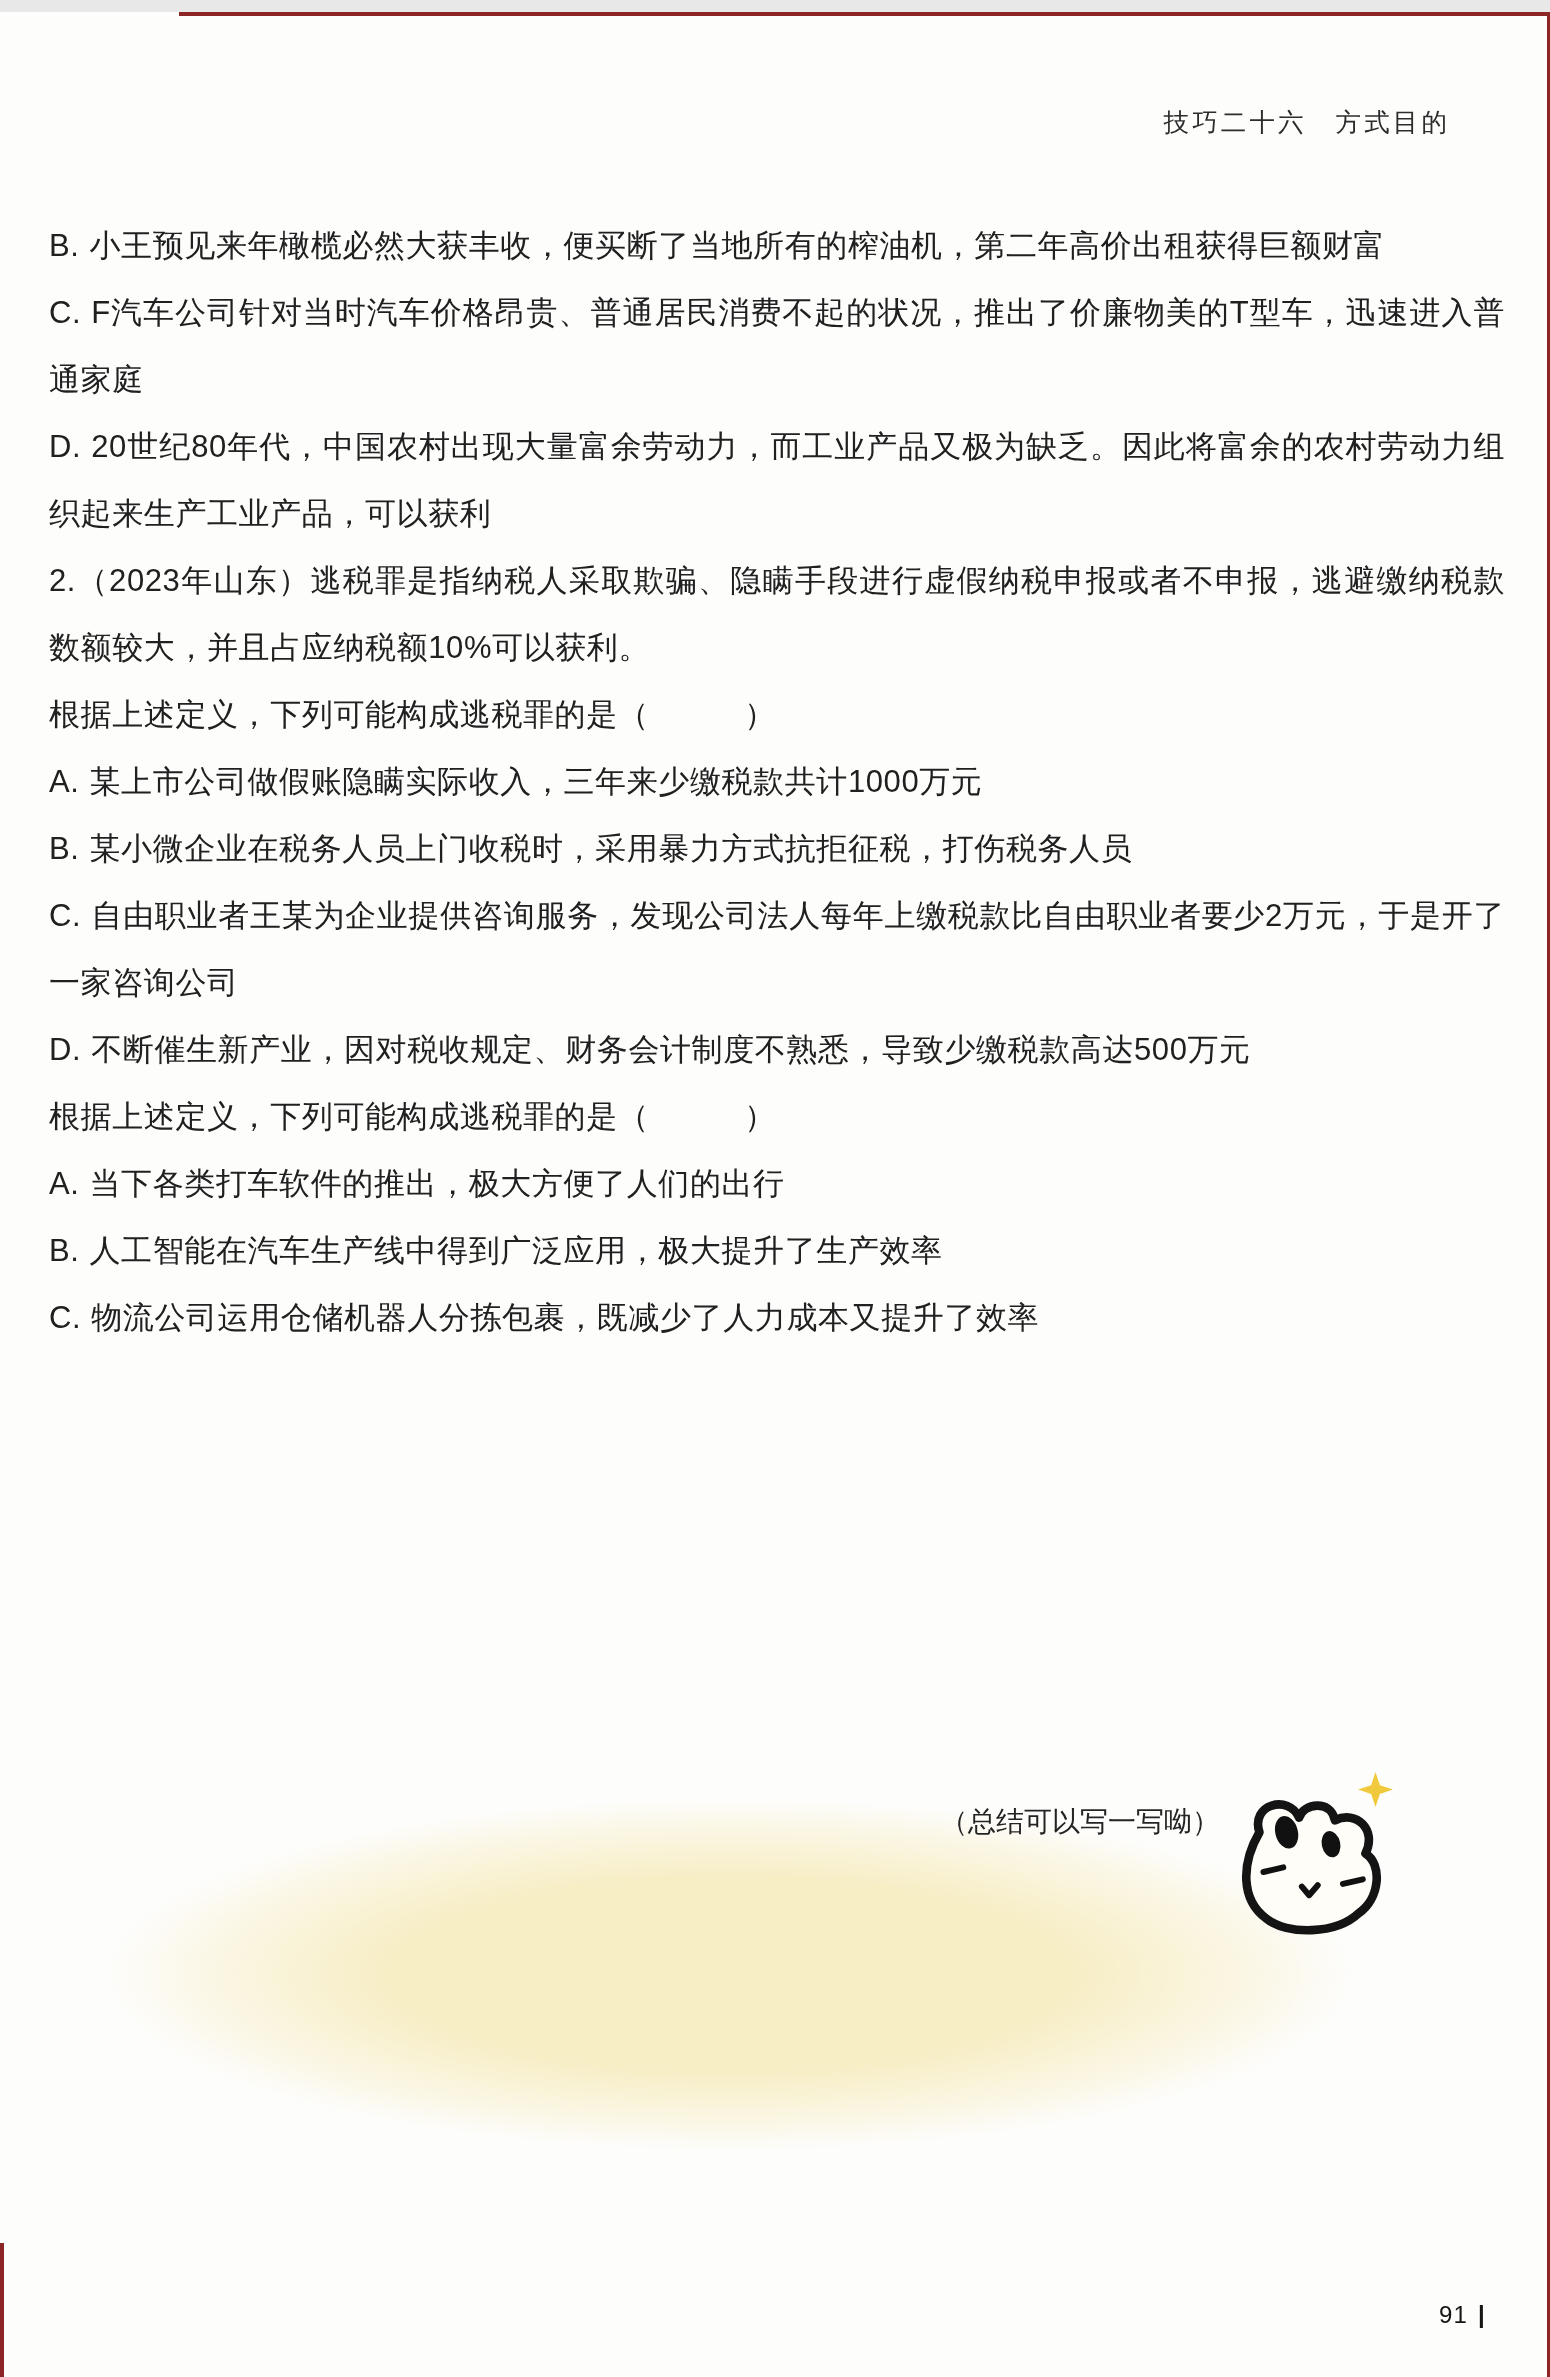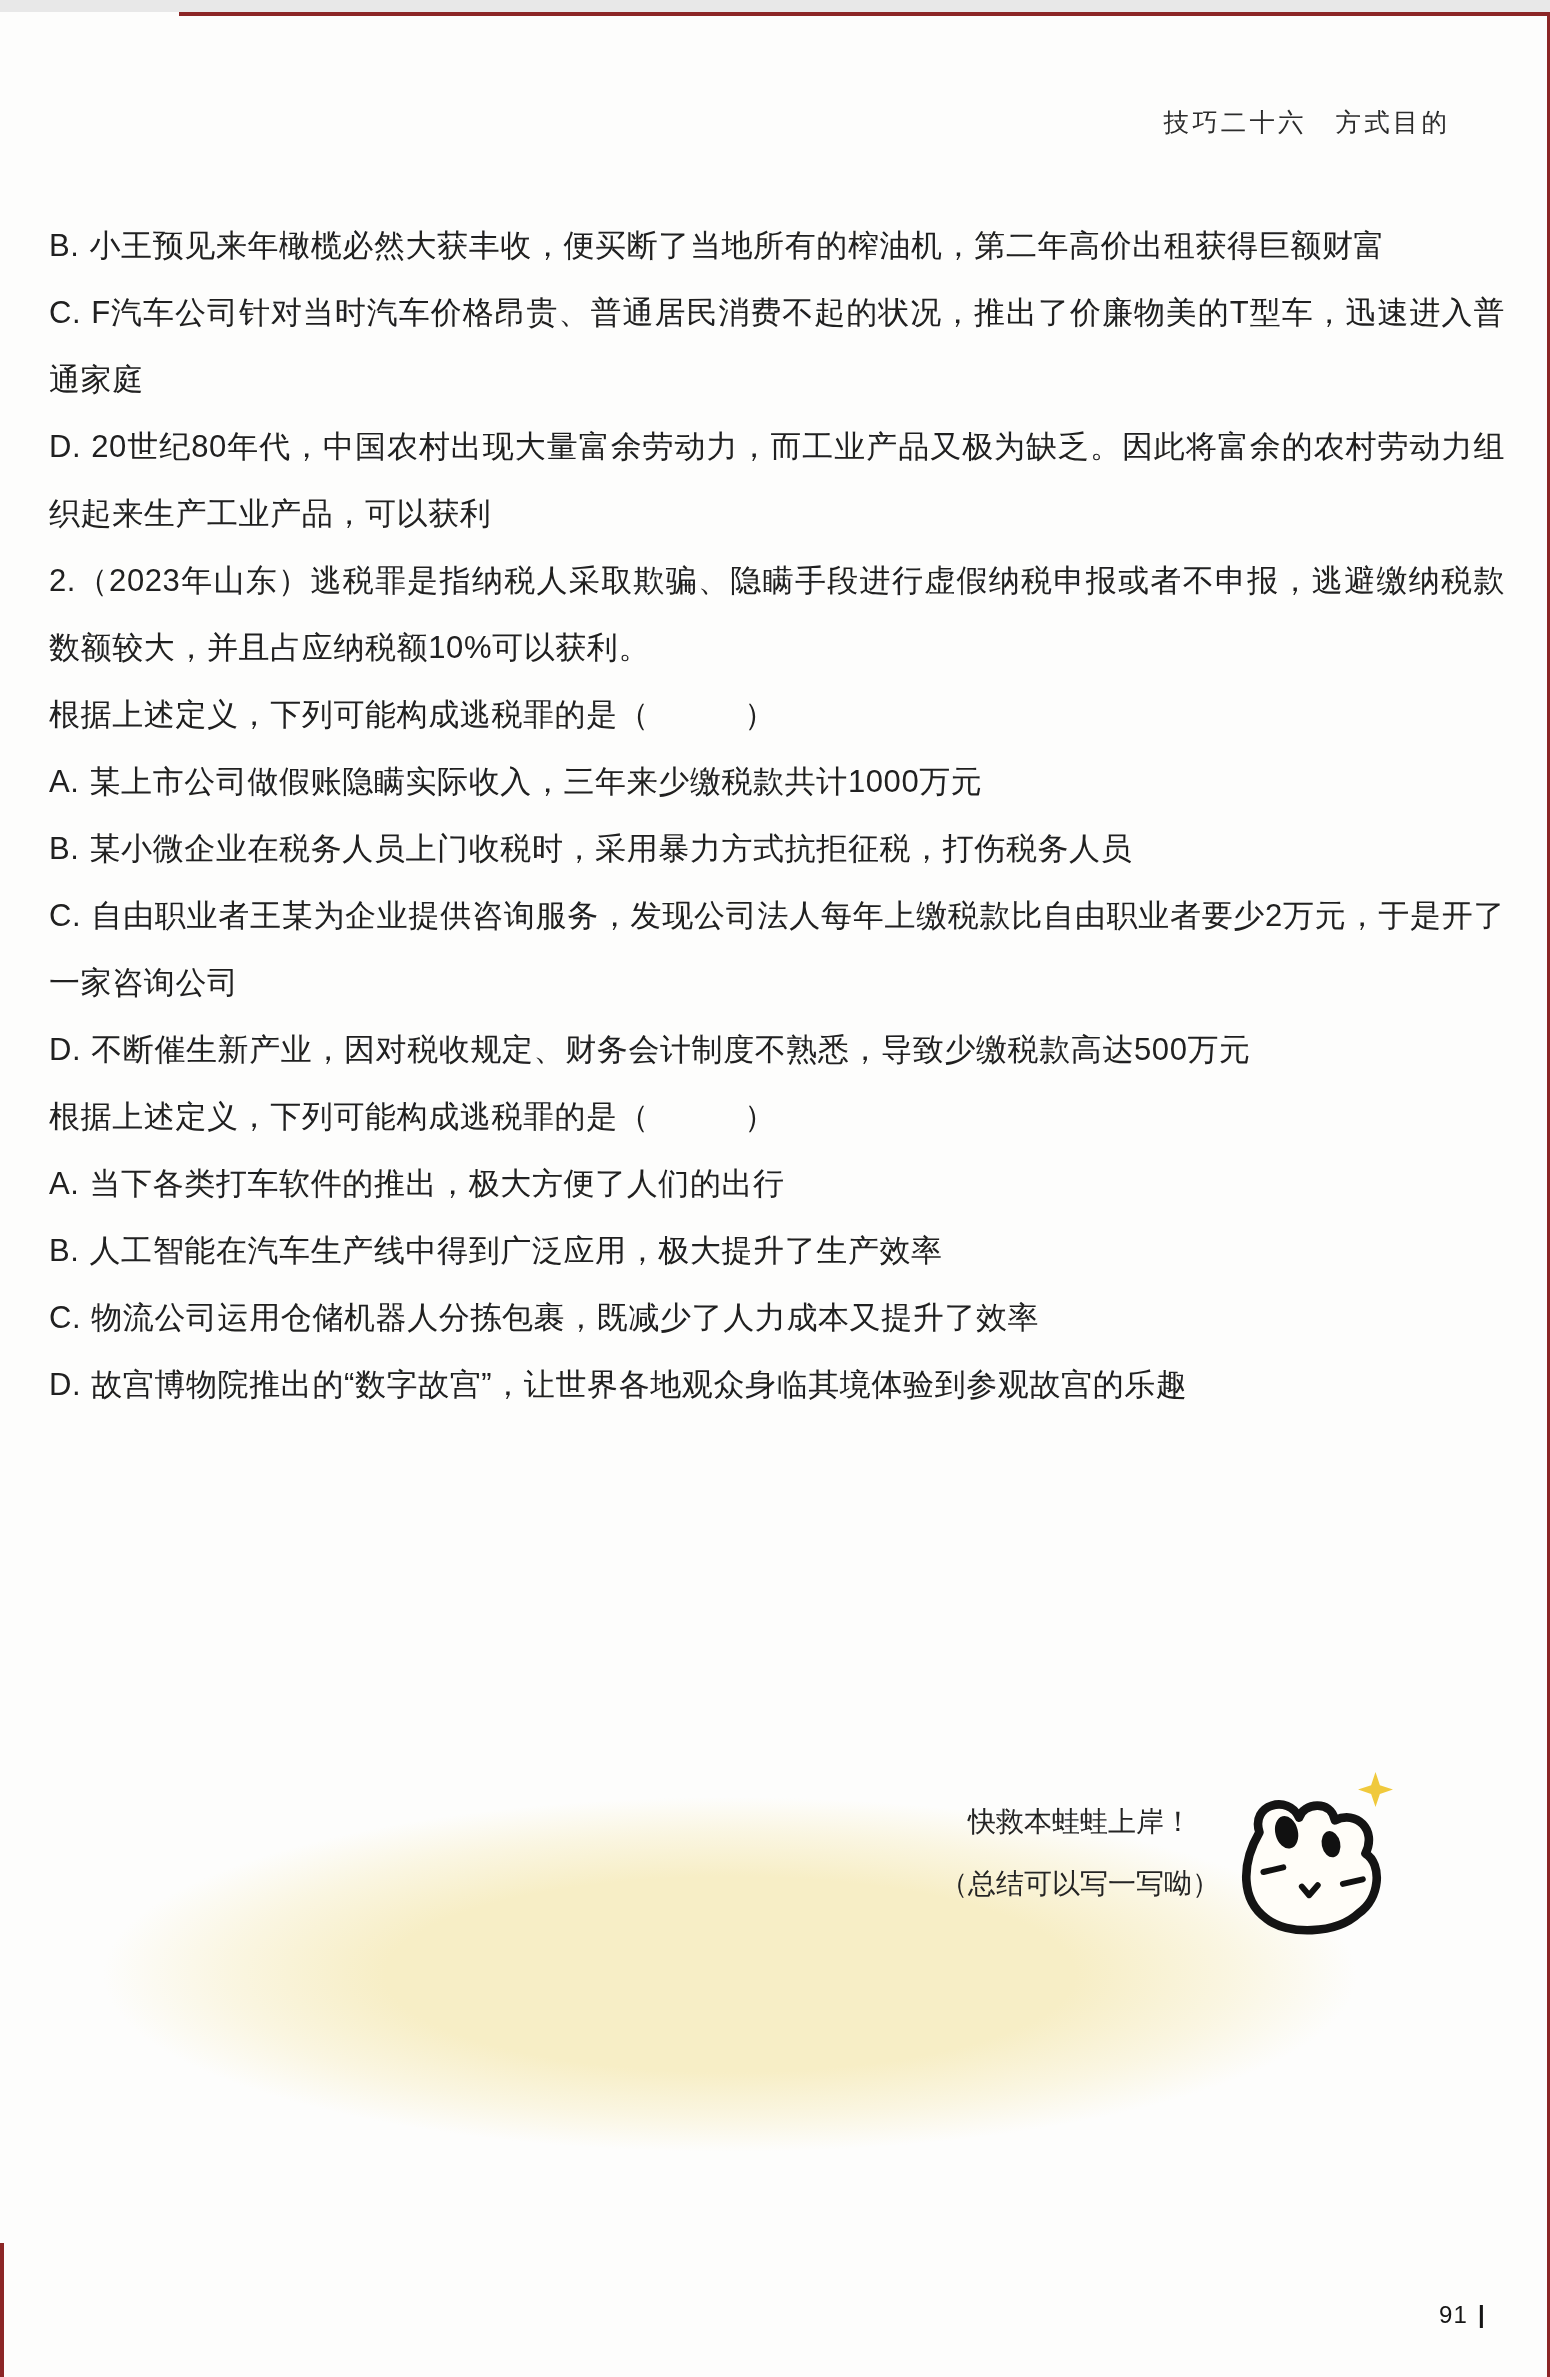--- a/index.html
+++ b/index.html
@@ -71,28 +71,26 @@
     <p class="q">根据上述定义，下列可能构成逃税罪的是（　　　）</p>
     <p class="opt"><span class="lab">A.</span><span>某上市公司做假账隐瞒实际收入，三年来少缴税款共计1000万元</span></p>
     <p class="opt"><span class="lab">B.</span><span>某小微企业在税务人员上门收税时，采用暴力方式抗拒征税，打伤税务人员</span></p>
     <p class="opt"><span class="lab">C.</span><span>自由职业者王某为企业提供咨询服务，发现公司法人每年上缴税款比自由职业者要少2万元，于是开了一家咨询公司</span></p>
     <p class="opt"><span class="lab">D.</span><span>不断催生新产业，因对税收规定、财务会计制度不熟悉，导致少缴税款高达500万元</span></p>
 
     <p class="q">根据上述定义，下列可能构成逃税罪的是（　　　）</p>
     <p class="opt"><span class="lab">A.</span><span>当下各类打车软件的推出，极大方便了人们的出行</span></p>
     <p class="opt"><span class="lab">B.</span><span>人工智能在汽车生产线中得到广泛应用，极大提升了生产效率</span></p>
     <p class="opt"><span class="lab">C.</span><span>物流公司运用仓储机器人分拣包裹，既减少了人力成本又提升了效率</span></p>
-    <p class="opt"><span class="lab">D.</span><span>故宫博物院推出的“数字故宫”，让世界各地观众身临其境体验到参观故宫的乐趣</span></p>
 
   </div>
 
   <div class="highlight"></div>
 
   <div class="note">
-    <div>快救本蛙蛙上岸！</div>
     <div>（总结可以写一写呦）</div>
   </div>
 
   <svg class="frog" viewBox="0 0 240 250">
     <path d="M52,62 C38,20 96,4 112,40 C118,18 160,12 166,44 C198,28 230,58 212,94 C238,110 234,162 202,184 C168,216 94,218 62,192 C24,164 24,110 52,62 Z" fill="#fffdf8" stroke="#141414" stroke-width="13" stroke-linejoin="round"></path>
     <ellipse cx="93" cy="62" rx="17" ry="25" transform="rotate(-14 93 62)" fill="#111"></ellipse>
     <ellipse cx="160" cy="80" rx="14" ry="20" transform="rotate(-12 160 80)" fill="#111"></ellipse>
     <path d="M58,122 l30,-7" fill="none" stroke="#111" stroke-width="9" stroke-linecap="round"></path>
     <path d="M178,140 l30,-7" fill="none" stroke="#111" stroke-width="9" stroke-linecap="round"></path>
     <path d="M116,144 l11,13 l13,-15" fill="none" stroke="#111" stroke-width="9" stroke-linecap="round" stroke-linejoin="round"></path>

